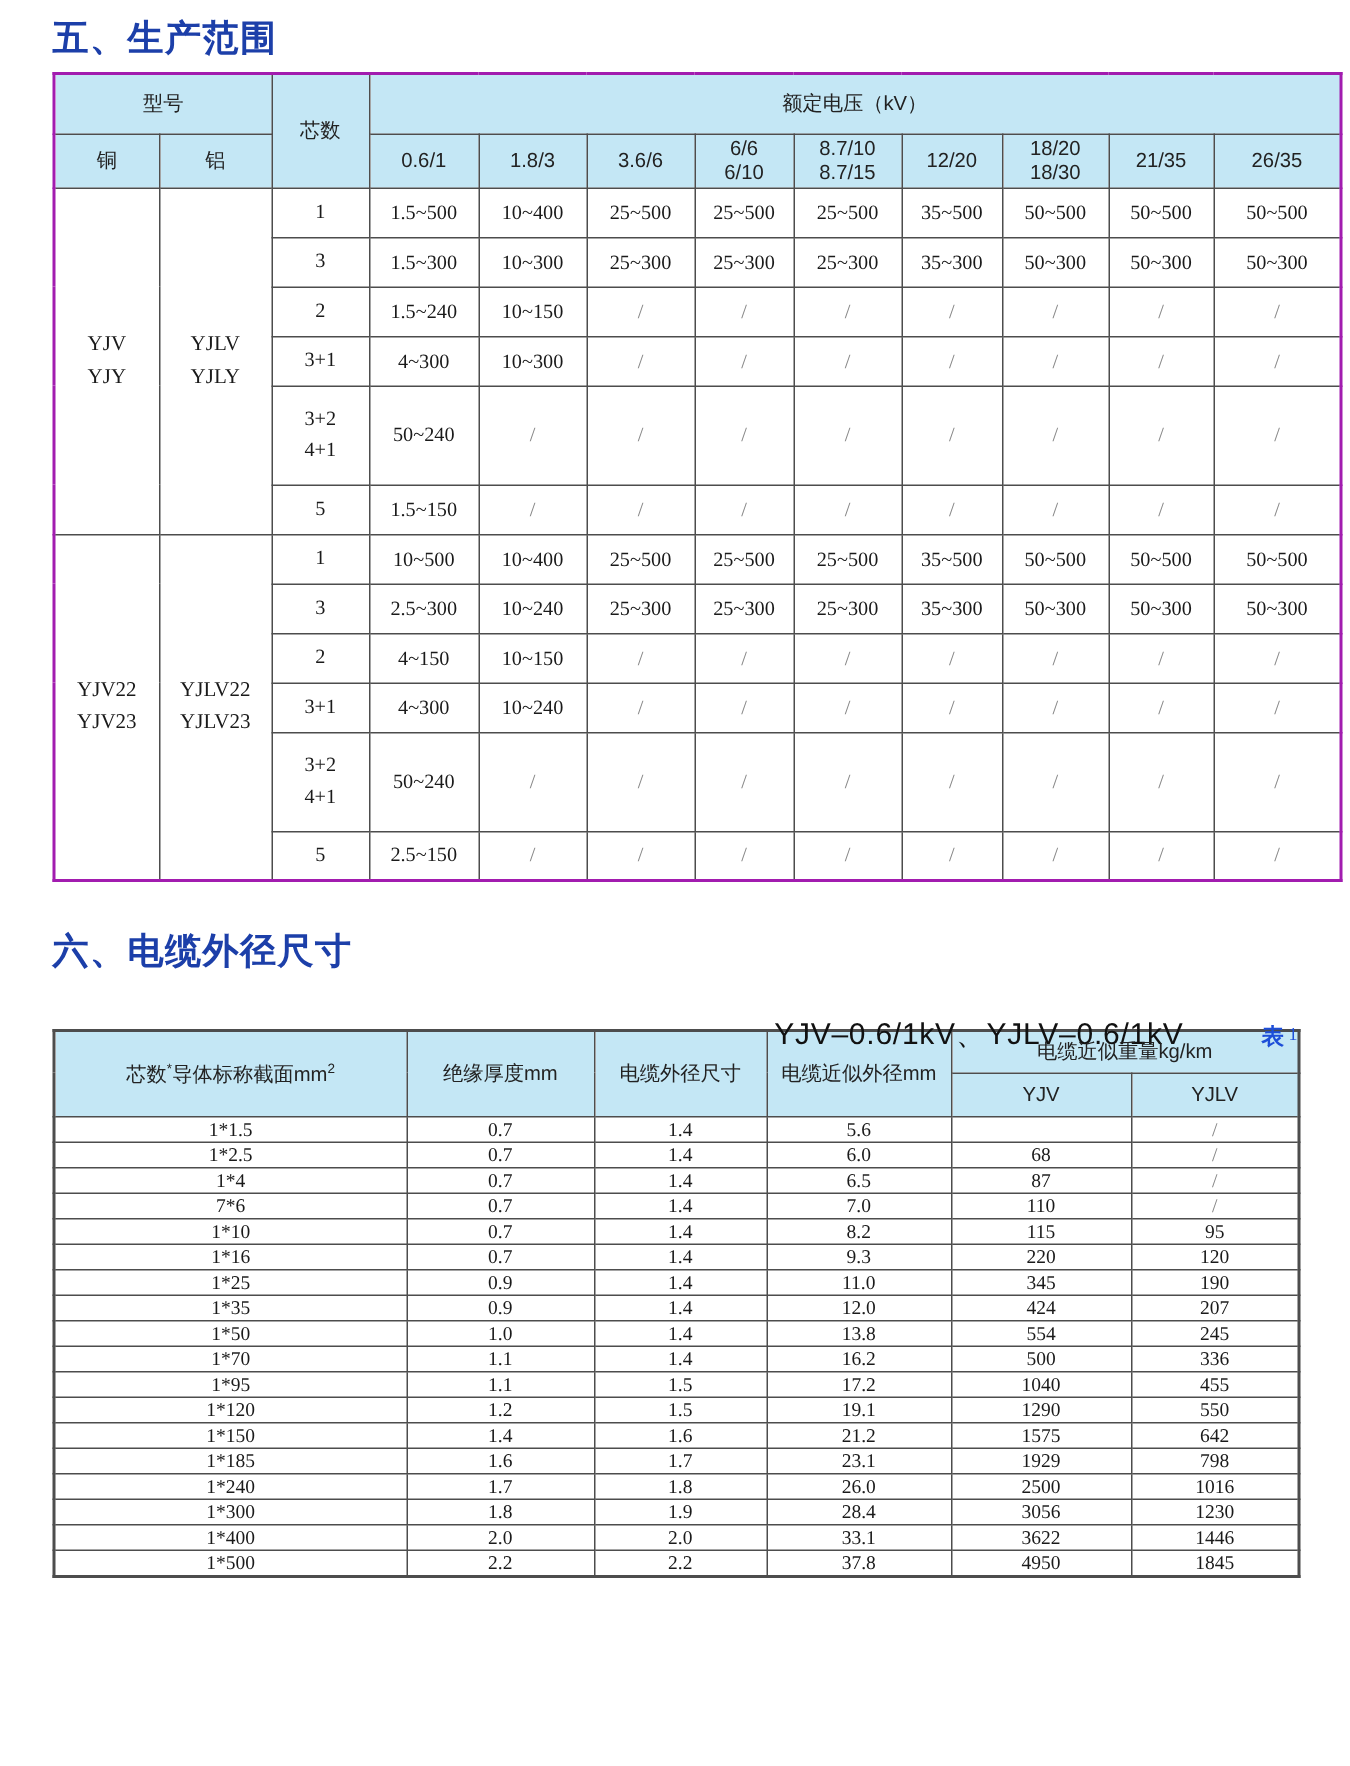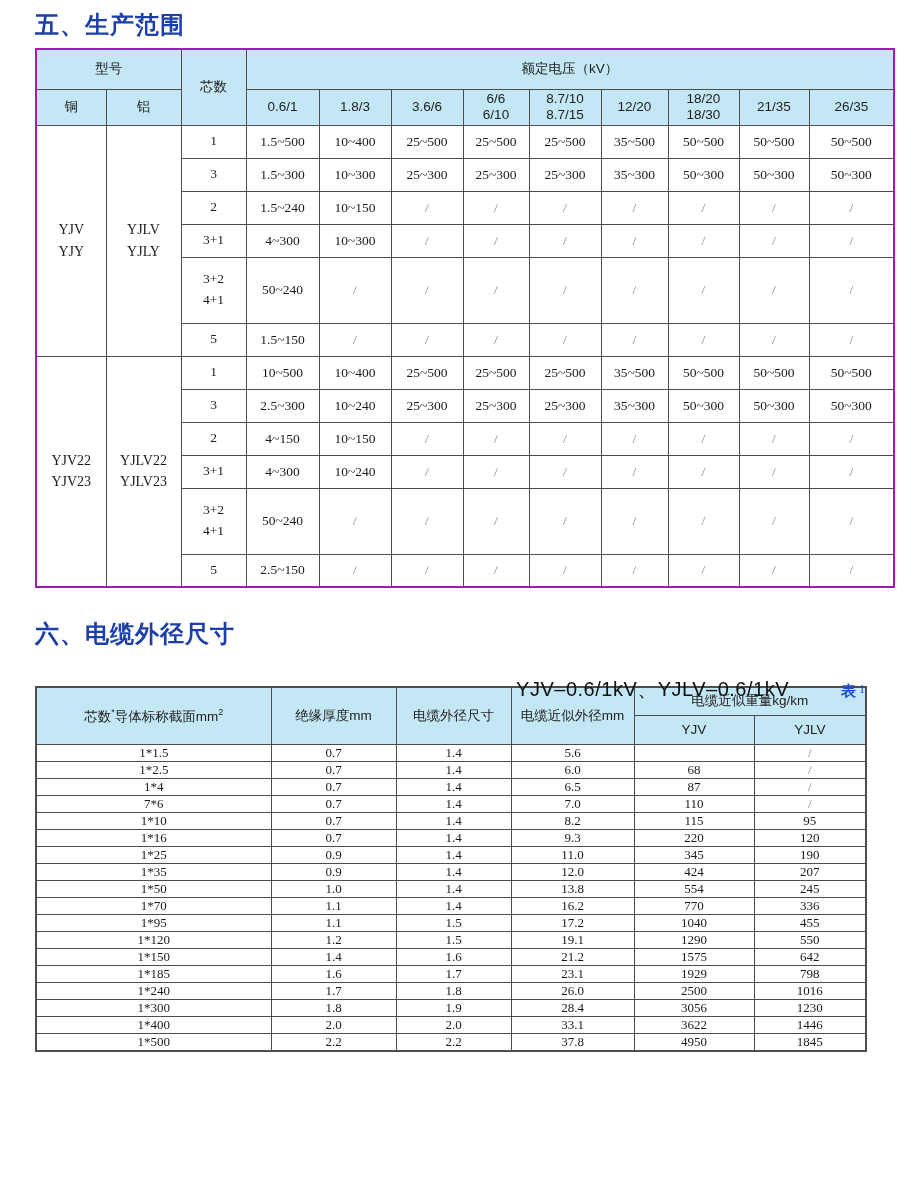--- a/index.html
+++ b/index.html
@@ -371,21 +371,21 @@
         <td>1.4</td>
         <td>13.8</td>
         <td>554</td>
         <td>245</td>
       </tr>
       <tr>
         <td>1*70</td>
         <td>1.1</td>
         <td>1.4</td>
         <td>16.2</td>
-        <td>770</td>
+        <td>500</td>
         <td>336</td>
       </tr>
       <tr>
         <td>1*95</td>
         <td>1.1</td>
         <td>1.5</td>
         <td>17.2</td>
         <td>1040</td>
         <td>455</td>
       </tr>

